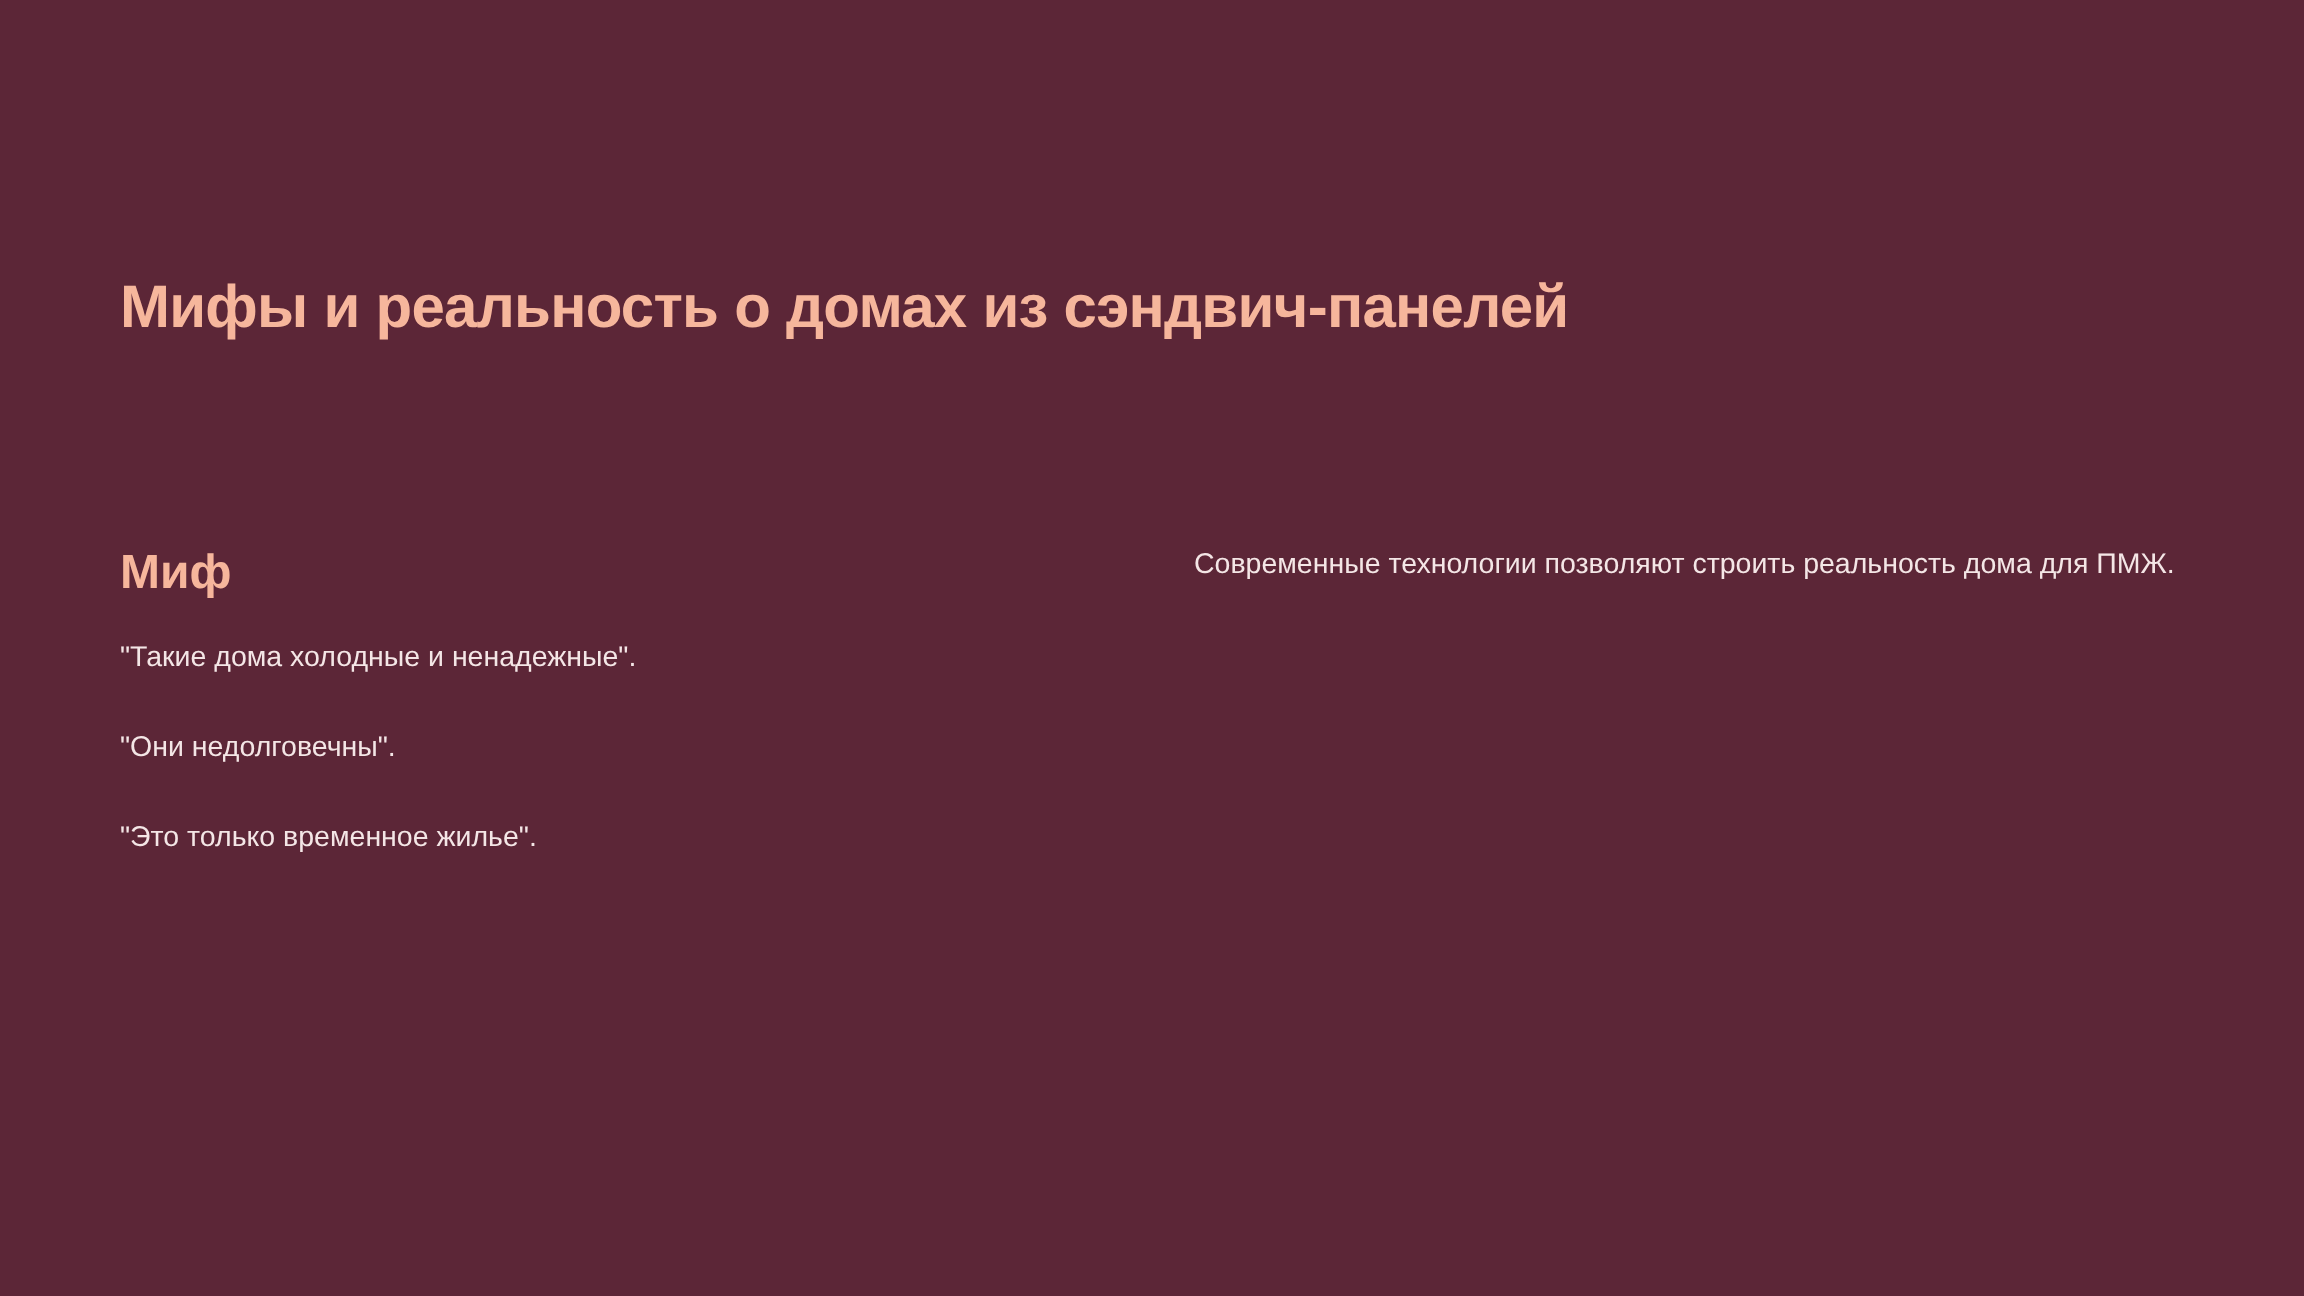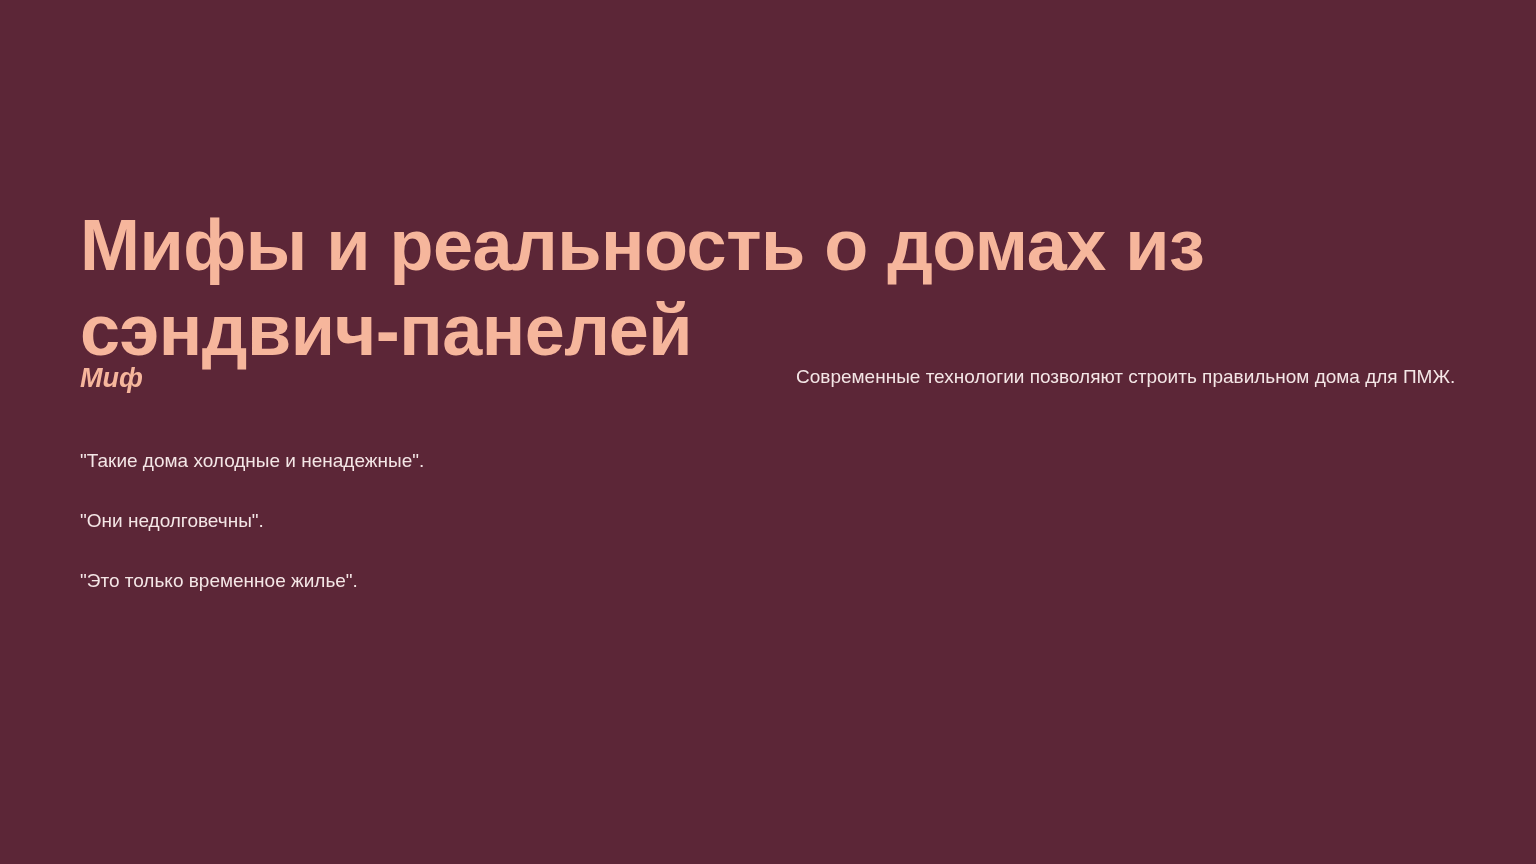--- a/index.html
+++ b/index.html
@@ -17,21 +17,21 @@
     position: relative;
     width: 1536px;
     height: 864px;
     box-sizing: border-box;
   }
   .slide-title {
     position: absolute;
     left: 80px;
     top: 155px;
     width: 1310px;
-    font-size: 72px;
+    font-size: 40px;
     line-height: 1.18;
     font-weight: 700;
     color: #f6b69c;
     letter-spacing: -0.5px;
   }
   .columns {
     position: absolute;
     left: 80px;
     top: 362px;
     width: 1380px;
@@ -42,26 +42,25 @@
     box-sizing: border-box;
   }
   .col-myth {
     width: 716px;
     padding-right: 40px;
   }
   .col-reality {
     width: 664px;
   }
   .col-heading {
-    font-size: 27px;
+    font-size: 32px;
     font-weight: 700;
     color: #f6b69c;
-    margin: 0 0 52px 0;
+    margin: 0 0 24px 0;
     line-height: 1.2;
-    font-style: italic;
   }
   .col-item {
     font-size: 19px;
     line-height: 1.58;
     color: #f4e6e6;
     margin: 0 0 30px 0;
     font-weight: 400;
   }
   .col-reality .col-item {
     margin-bottom: 36px;
@@ -80,18 +79,18 @@
   <div class="columns">
 
     <div class="col col-myth">
       <div class="col-heading">Миф</div>
       <p class="col-item">"Такие дома холодные и ненадежные".</p>
       <p class="col-item">"Они недолговечны".</p>
       <p class="col-item">"Это только временное жилье".</p>
     </div>
 
     <div class="col col-reality">
-      <p class="col-item">Современные технологии позволяют строить правильном дома для ПМЖ.</p>
+      <p class="col-item">Современные технологии позволяют строить реальность дома для ПМЖ.</p>
     </div>
 
   </div>
 
 </div>
 
 </body></html>

